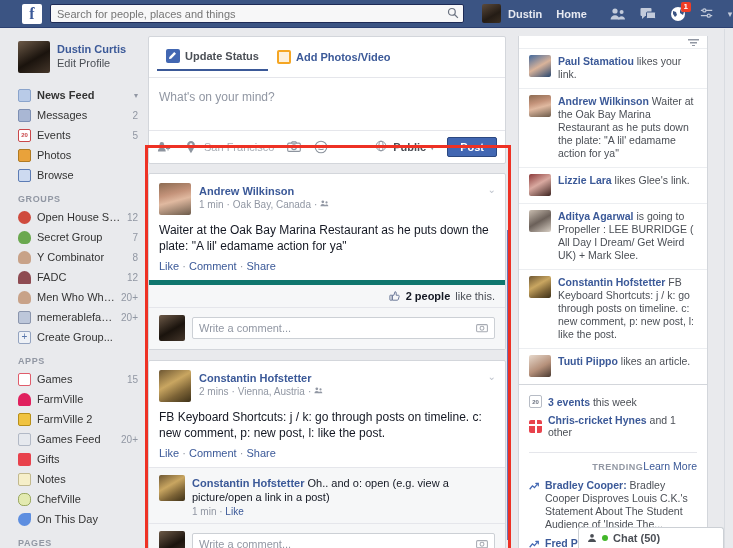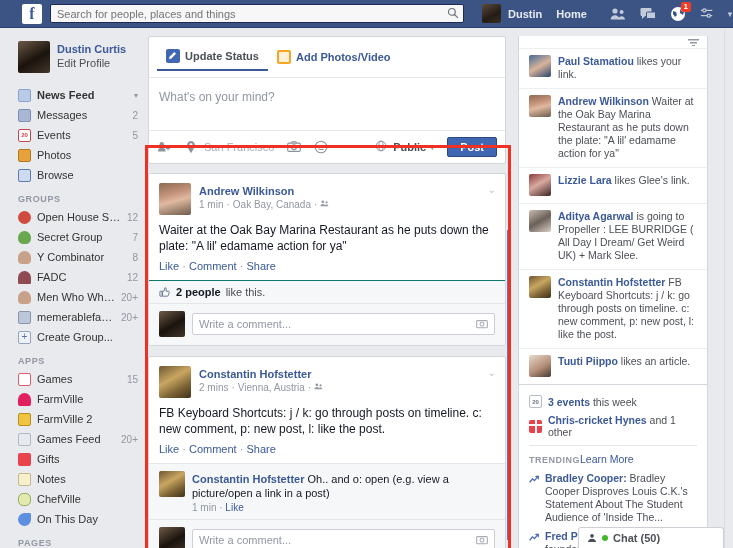--- a/index.html
+++ b/index.html
@@ -144,23 +144,23 @@
   .post-head { display: flex; padding: 9px 10px 2px 10px; position: relative; }
   .p-avatar { width: 32px; height: 32px; flex: 0 0 32px; border-radius: 2px; }
   .p-meta { margin-left: 8px; padding-top: 1px; }
   .p-name { font-size: 11px; font-weight: bold; color: #3b5998; line-height: 14px; }
   .p-sub { font-size: 10px; color: #9197a3; line-height: 14px; display:flex; align-items:center; gap:3px; }
   .p-chevron { position: absolute; right: 9px; top: 10px; color: #bec3cc; font-size: 10px; }
   .p-text { padding: 5px 10px 2px 10px; font-size: 12px; color: #141823; line-height: 16px; }
   .p-actions { padding: 4px 10px 8px 10px; font-size: 11px; color: #3b5998; }
   .p-actions .dot { color: #9197a3; }
   .p-likebar {
-    border-top: 1px solid #0f766e; padding: 5px 10px;
+    border-top: 5px solid #0f766e; padding: 5px 10px;
     display: flex; align-items: center; gap: 5px;
-    font-size: 11px; color: #4b4f56; background: #f6f7f8;
+    font-size: 11px; color: #4b4f56; background: #f6f7f8; justify-content: flex-end;
   }
   .thumb-ico { width: 12px; height: 12px; color: #6a7797; }
   .p-likebar b { color: #141823; }
   .p-comment {
     border-top: 1px solid #e5e6eb; background: #f6f7f8;
     display: flex; padding: 7px 10px 6px 10px; gap: 7px;
   }
   .c-avatar { width: 26px; height: 26px; flex: 0 0 26px; border-radius: 2px; }
   .c-body { font-size: 11px; color: #141823; line-height: 14px; padding-top: 1px; }
   .c-body .cname { color: #3b5998; font-weight: bold; }
@@ -235,22 +235,22 @@
     width: 13px; height: 13px; background: #e8424c; border-radius: 2px; flex: 0 0 13px;
     position: relative;
   }
   .ev-gift:after {
     content:""; position:absolute; left:5.5px; top:0; width:2px; height:13px; background:#fff;
   }
   .ev-gift:before {
     content:""; position:absolute; left:0; top:4px; width:13px; height:2px; background:#fff;
   }
   .trend-head {
-    display: flex; justify-content: flex-start; align-items: baseline;
-    padding: 7px 0 4px 0; border-top: 1px solid #e5e6eb; margin-top: 4px;
+    display: flex; justify-content: flex-end; align-items: baseline;
+    padding: 7px 0 4px 0; border-top: 1px solid #e5e6eb; margin-top: 11px;
   }
   .trend-title { font-size: 9px; color: #9197a3; font-weight: bold; letter-spacing: .5px; }
   .trend-more { font-size: 10.5px; color: #3b5998; }
   .trow2 { display: flex; gap: 5px; padding: 3px 0; }
   .tr-arrow { width: 11px; flex: 0 0 11px; color: #4267b2; padding-top: 2px; }
   .tr-txt { font-size: 10.5px; line-height: 13px; color: #4b4f56; }
   .tr-txt b { color: #3b5998; }
 
   
   .chatbar {

